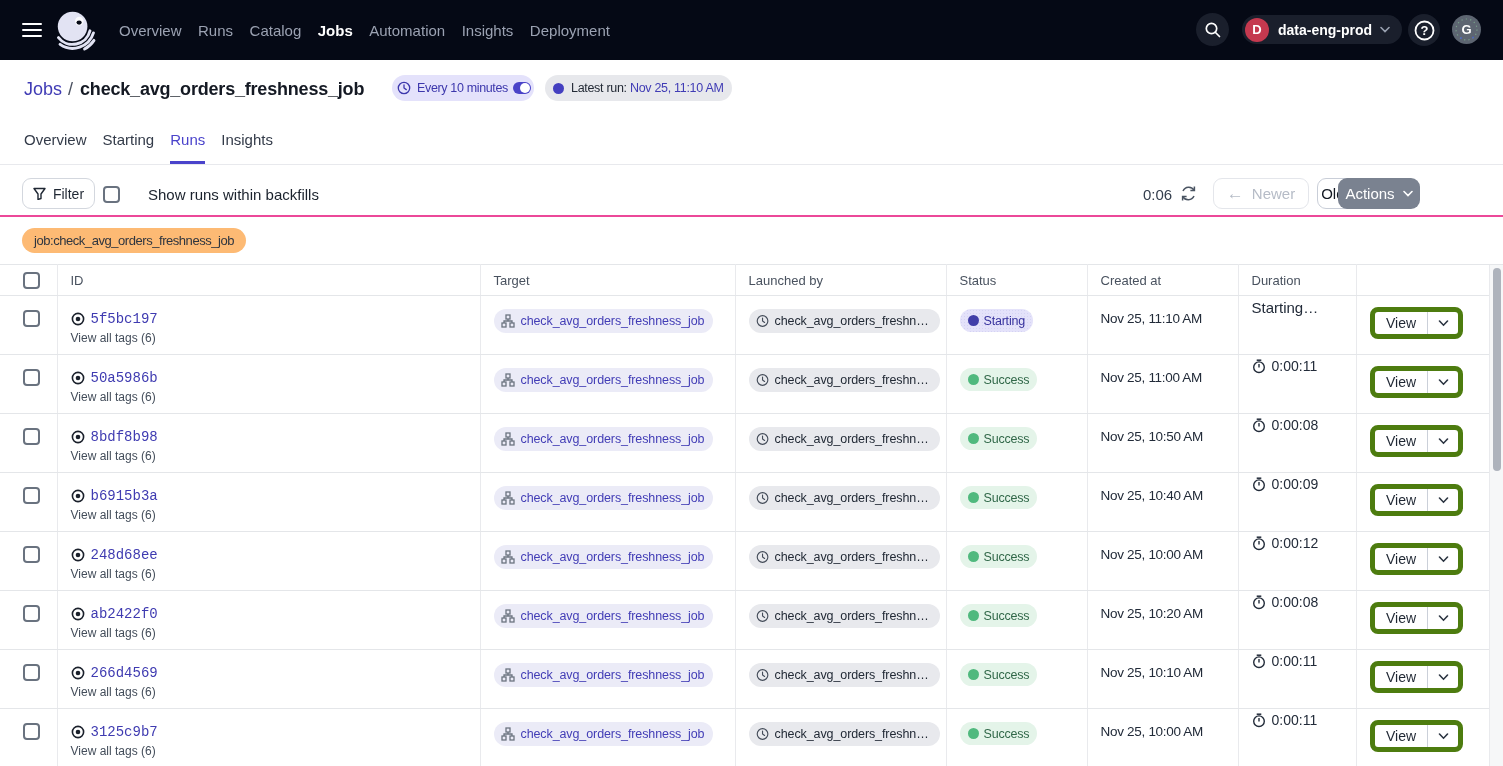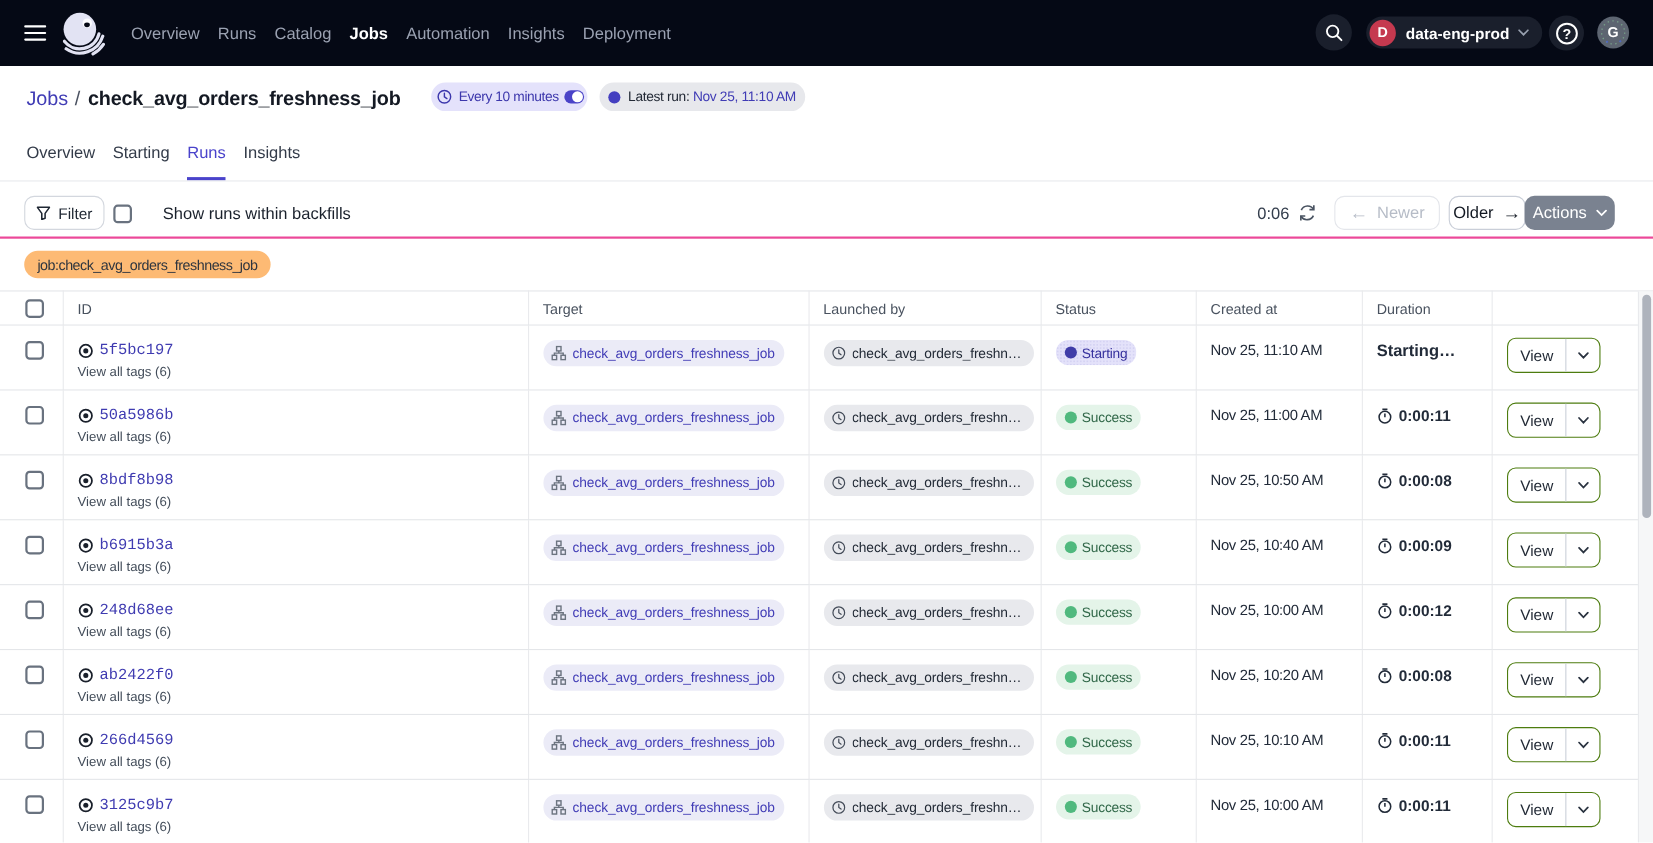--- a/index.html
+++ b/index.html
@@ -47,21 +47,21 @@
 .filterrow { position:absolute; left:0; top:165px; width:1503px; height:52px; border-bottom:2px solid #ec4899; }
 .btn { height:31px; border:1px solid #D3D7DE; border-radius:9px; background:#fff; display:inline-flex; align-items:center; justify-content:center; font-size:14px; color:#1F2733; }
 .filterbtn { position:absolute; left:22px; top:13px; width:73px; column-gap:7px; }
 .cb { width:17px; height:17px; border:2px solid #69727F; border-radius:4px; background:#fff; }
 .showruns { position:absolute; left:103px; top:21px; display:flex; align-items:center; }
 .showruns span { font-size:15px; color:#1A212C; margin-left:28px; }
 .timer { position:absolute; left:1143px; top:21px; font-size:15px; color:#343E4D; }
 .refreshic { position:absolute; left:1180px; top:20px; }
 .newerbtn { position:absolute; left:1213px; top:13px; width:96px; font-size:15px; color:#B6BCC7; border-color:#E4E6EB; column-gap:8px; }
 .olderbtn { position:absolute; left:1317px; top:13px; width:70px; font-size:15px; color:#121822; border-color:#C9CED8; column-gap:8px; }
-.actionsbtn { position:absolute; left:1338px; top:13px; width:82px; font-size:15px; color:#fff; background:#7A8290; border:none; column-gap:8px;margin-left:48px; }
+.actionsbtn { position:absolute; left:1338px; top:13px; width:82px; font-size:15px; color:#fff; background:#7A8290; border:none; column-gap:8px; }
 
 
 .tagrow { position:absolute; left:22px; top:228px; }
 .jobtag { height:25px; border-radius:13px; background:#fdba74; display:inline-flex; align-items:center; padding:5px 12px; font-size:13px; letter-spacing:-0.45px; color:#2E353F; }
 
 
 table.runs { position:absolute; left:0; top:264px; width:1503px; border-collapse:collapse; table-layout:fixed; }
 table.runs th { height:31px; border:1px solid #E9EAED; border-top:1px solid #E4E6E9; border-bottom:1px solid #E4E6E9; font-size:13px; font-weight:400; color:#49525F; text-align:left; padding:0 0 0 13px; }
 table.runs th:first-child, table.runs td:first-child { border-left:none; }
 table.runs th:last-child, table.runs td:last-child { border-right:none; }
@@ -75,22 +75,22 @@
 .pill.launch { background:#E8E9ED; color:#222A36; column-gap:6px; }
 .pill.launch .txt { overflow:hidden; text-overflow:ellipsis; white-space:nowrap; max-width:156px; }
 .spill { height:23px; border-radius:12px; display:inline-flex; align-items:center; font-size:12.5px; letter-spacing:-0.2px; padding:0 8px 0 8px; margin-top:13px; column-gap:5px; }
 .spill .dot { width:11px; height:11px; border-radius:50%; }
 .spill.starting { background:#E4E2FA; color:#37329E;
   background-image:radial-gradient(#d5d3f3 0.7px, transparent 0.9px); background-size:3px 3px; }
 .spill.starting .dot { background:#403DA8; }
 .spill.success { background:#E4F4E9; color:#316849; }
 .spill.success .dot { background:#50B97E; }
 .created { font-size:13.5px; letter-spacing:-0.3px; color:#222B39; margin-top:15px; }
-.dur { display:flex; align-items:center; margin-top:15px; column-gap:6px; font-size:14px; color:#222B39;font-weight:bold; }
-.viewbtn { display:inline-flex; margin-top:11px; margin-left:0.5px; height:32px; border:1px solid #4d7c0f; border-radius:8px; background:#fff; }
+.dur { display:flex; align-items:center; margin-top:3px; column-gap:6px; font-size:14px; color:#222B39; }
+.viewbtn { display:inline-flex; margin-top:11px; margin-left:0.5px; height:32px; border:5px solid #4d7c0f; border-radius:8px; background:#fff; }
 .viewbtn .v { width:53px; display:flex; align-items:center; justify-content:center; font-size:14px; color:#1F2733; border-right:1px solid #CBD0D9; }
 .viewbtn .c { width:30px; display:flex; align-items:center; justify-content:center; }
 
 
 .sbtrack { position:absolute; left:1489px; top:265px; width:14px; height:501px; background:#F6F7F8; border-left:1px solid #E9EAED; }
 .sbthumb { position:absolute; left:3px; top:3px; width:8px; height:203px; border-radius:4px; background:#AEB3BC; }
 </style>
 </head>
 <body>
 

